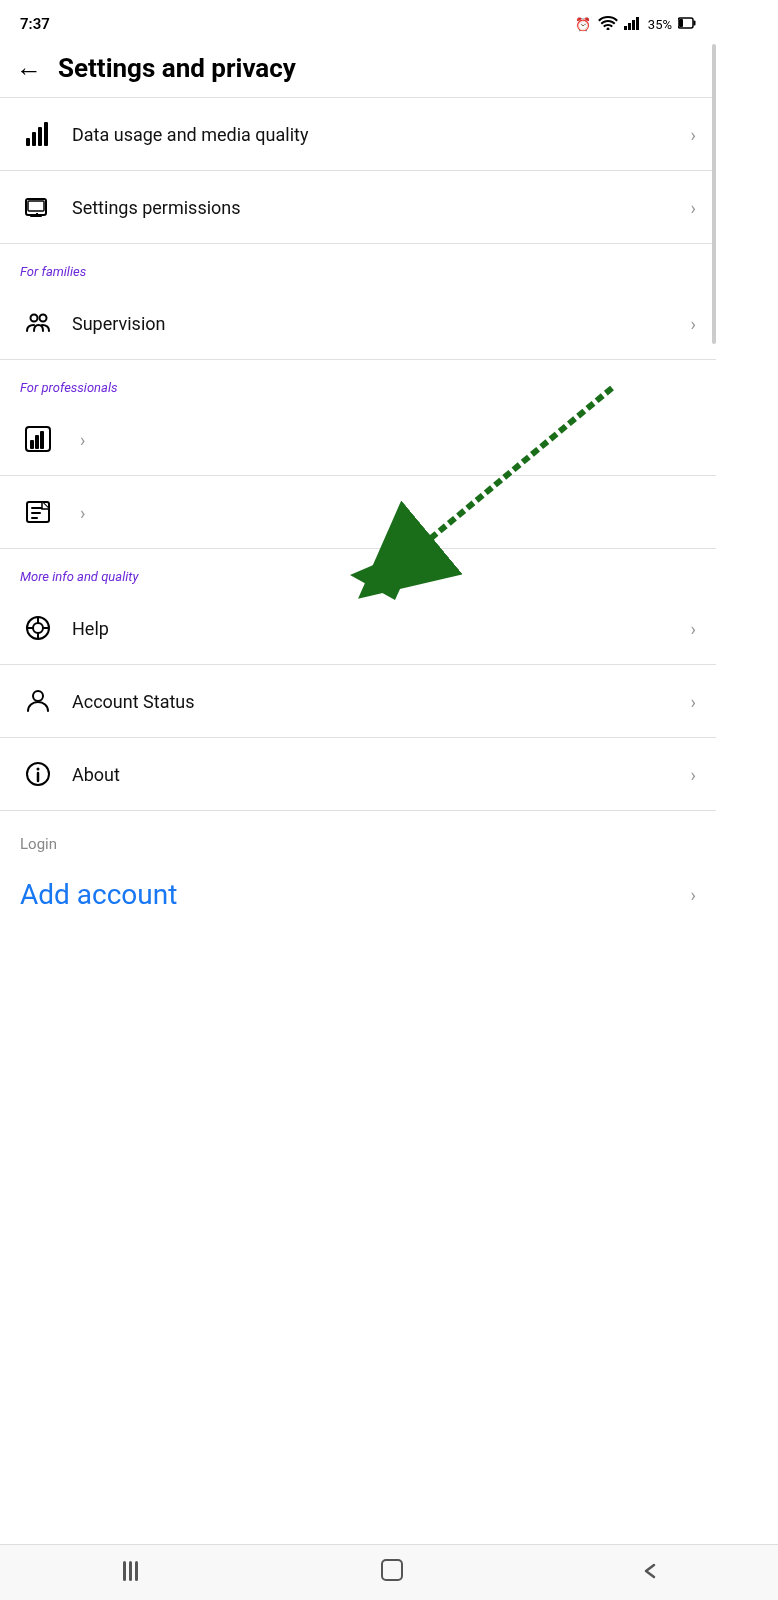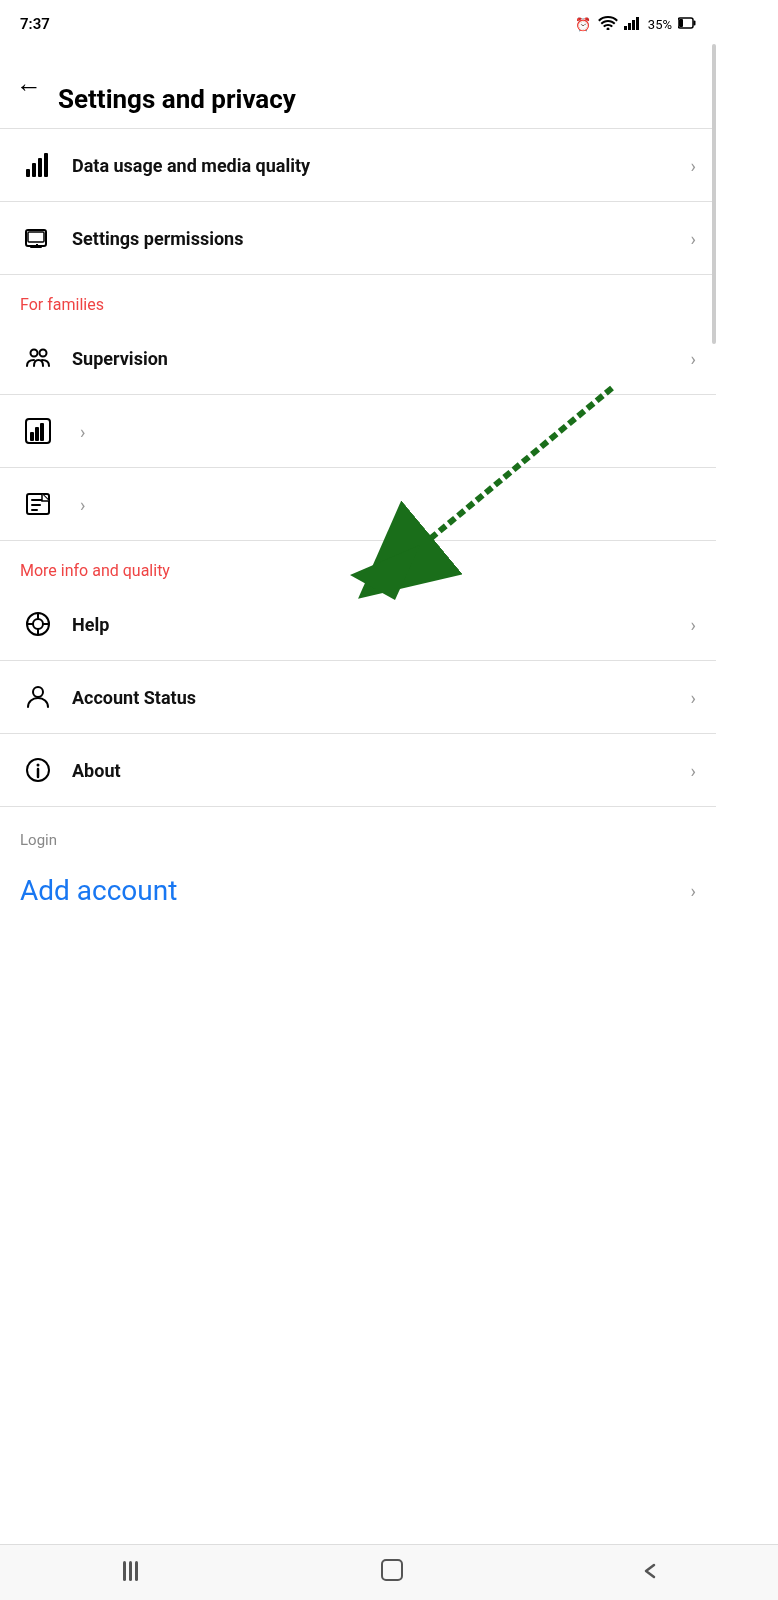--- a/index.html
+++ b/index.html
@@ -45,36 +45,36 @@
     .back-btn {
       font-size: 26px;
       color: #000;
       cursor: pointer;
       font-weight: 400;
     }
     .header-title {
       font-size: 26px;
       font-weight: 700;
       color: #000;
-      margin-top: 32px;
     }
 
     
     .divider {
       height: 1px;
       background: #e0e0e0;
       margin: 0;
     }
 
     
     .section-label {
       padding: 20px 20px 8px 20px;
-      font-size: 16px;
-      color: #ef4444;
+      font-size: 13px;
+      color: #6d28d9;
       font-weight: 400;
+      font-style: italic;
     }
 
     
     .menu-item {
       display: flex;
       align-items: center;
       padding: 18px 20px;
       cursor: pointer;
       position: relative;
     }
@@ -88,21 +88,21 @@
       margin-right: 16px;
     }
     .menu-icon svg {
       width: 28px;
       height: 28px;
     }
     .menu-text {
       flex: 1;
       font-size: 18px;
       color: #111;
-      font-weight: 700;
+      font-weight: 400;
     }
     .chevron {
       font-size: 18px;
       color: #999;
       margin-left: 8px;
     }
 
     
     .login-section {
       padding: 24px 20px 0 20px;
@@ -269,20 +269,21 @@
         <path d="M25 22c0-4-3-6-7-6" stroke="#000" stroke-width="2" stroke-linecap="round" fill="none"></path>
         <path d="M10 22c0-4 2-6 4.5-6s4.5 2 4.5 6" stroke="#000" stroke-width="2" stroke-linecap="round" fill="none"></path>
       </svg>
     </div>
     <span class="menu-text">Supervision</span>
     <span class="chevron">›</span>
   </div>
 
   <div class="divider"></div>
 
+  <div class="section-label">For professionals</div>
 
   <div class="menu-item" style="position:relative;">
     <div class="menu-icon">
       <svg viewBox="0 0 28 28" fill="none">
         <rect x="2" y="2" width="24" height="24" rx="3" stroke="#000" stroke-width="2" fill="none"></rect>
         <rect x="6" y="15" width="4" height="9" rx="1" fill="#000"></rect>
         <rect x="11" y="10" width="4" height="14" rx="1" fill="#000"></rect>
         <rect x="16" y="6" width="4" height="18" rx="1" fill="#000"></rect>
       </svg>
     </div>

